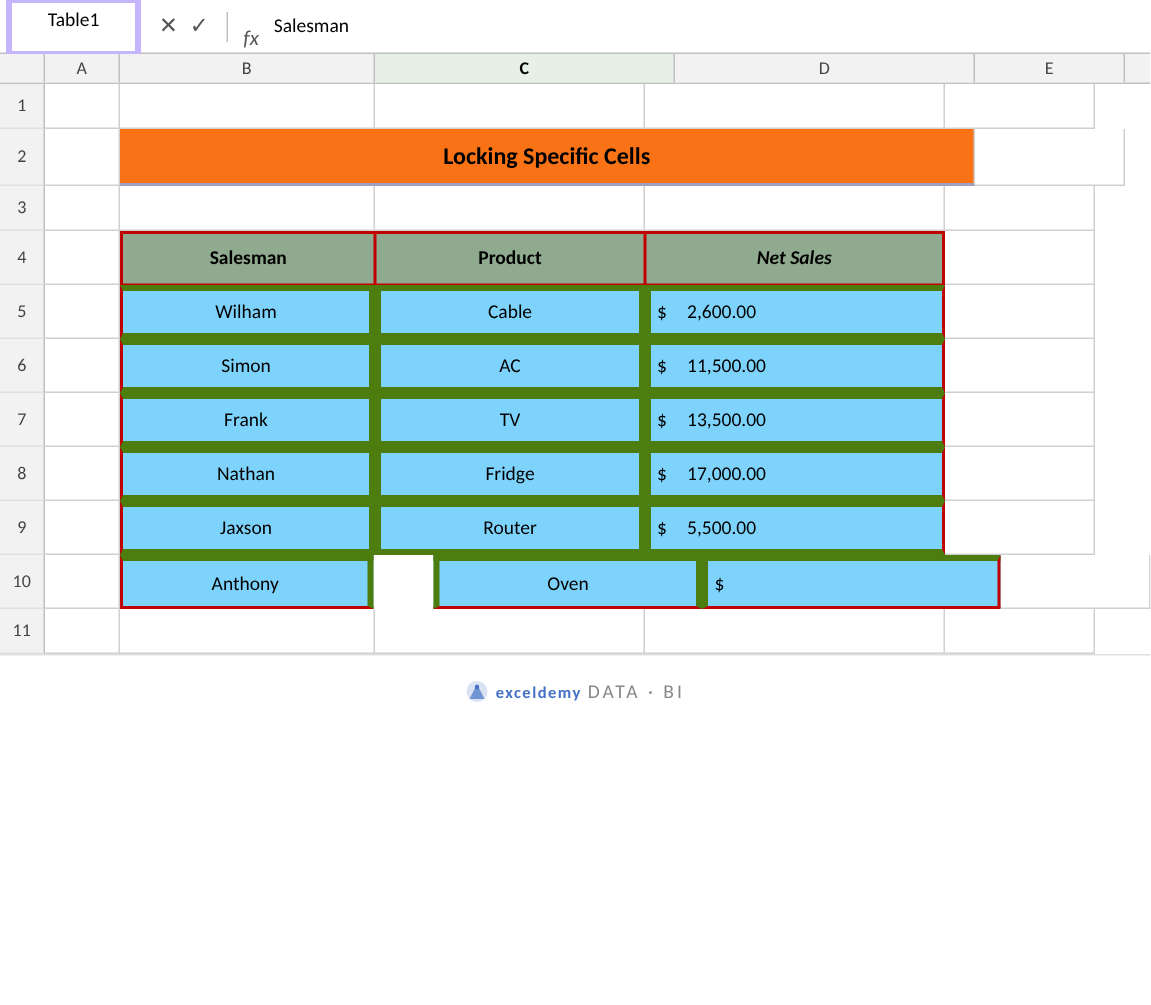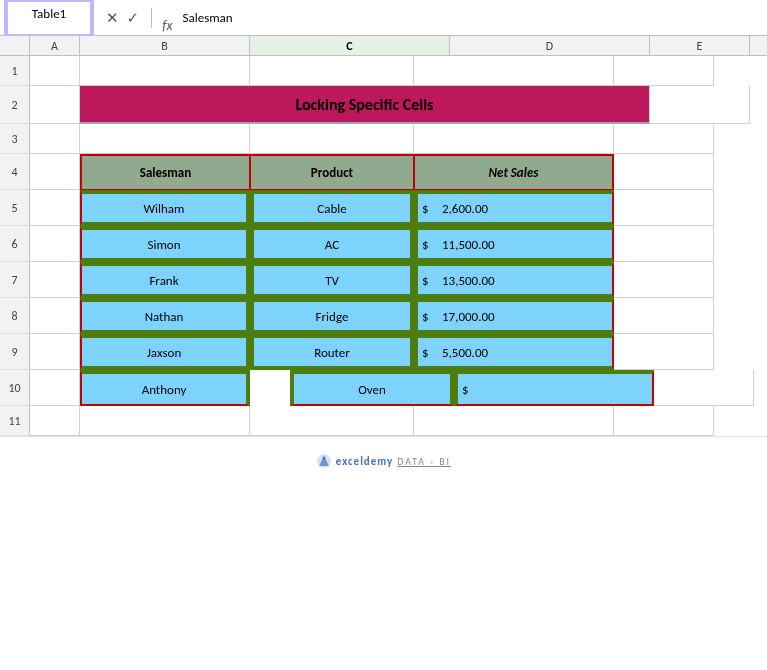--- a/index.html
+++ b/index.html
@@ -133,31 +133,31 @@
       display: flex;
       align-items: center;
       border-right: 1px solid #d0d0d0;
       border-bottom: 1px solid #d0d0d0;
       padding: 0 4px;
       font-size: 13px;
     }
 
     .ss-cell.col-a { width: 50px; }
     .ss-cell.col-b { width: 170px; justify-content: center; }
-    .ss-cell.col-c { width: 164px; justify-content: center; }
+    .ss-cell.col-c { width: 180px; justify-content: center; }
     .ss-cell.col-d { width: 200px; justify-content: center; }
     .ss-cell.col-e { width: 100px; }
 
     
     .ss-cell.merged-title {
       width: 570px; 
       justify-content: center;
       font-size: 16px;
       font-weight: bold;
-      background: #be185d;
+      background: #f97316;
       border-bottom: 2px solid #a0a0c0;
     }
 
     
     .ss-cell.tbl-header {
       background: #8faa8f;
       font-weight: bold;
       border: 1px solid #c00000;
       justify-content: center;
     }
@@ -373,15 +373,15 @@
 </div>
 
 <div class="footer">
   <div class="logo-text">
     <svg class="logo-icon" viewBox="0 0 16 16" fill="none" xmlns="http://www.w3.org/2000/svg">
       <circle cx="8" cy="8" r="7" fill="#4472c4" opacity="0.2"></circle>
       <polygon points="8,3 13,13 3,13" fill="#4472c4" opacity="0.7"></polygon>
       <circle cx="8" cy="5" r="1.5" fill="#4472c4"></circle>
     </svg>
     <span style="font-weight:bold; letter-spacing:1px;">exceldemy</span>
-    <span style="font-size:10px; color:#888; letter-spacing:2px;text-decoration:underline;">DATA · BI</span>
+    <span style="font-size:13px; color:#888; letter-spacing:2px;">DATA · BI</span>
   </div>
 </div>
 
 </body></html>

